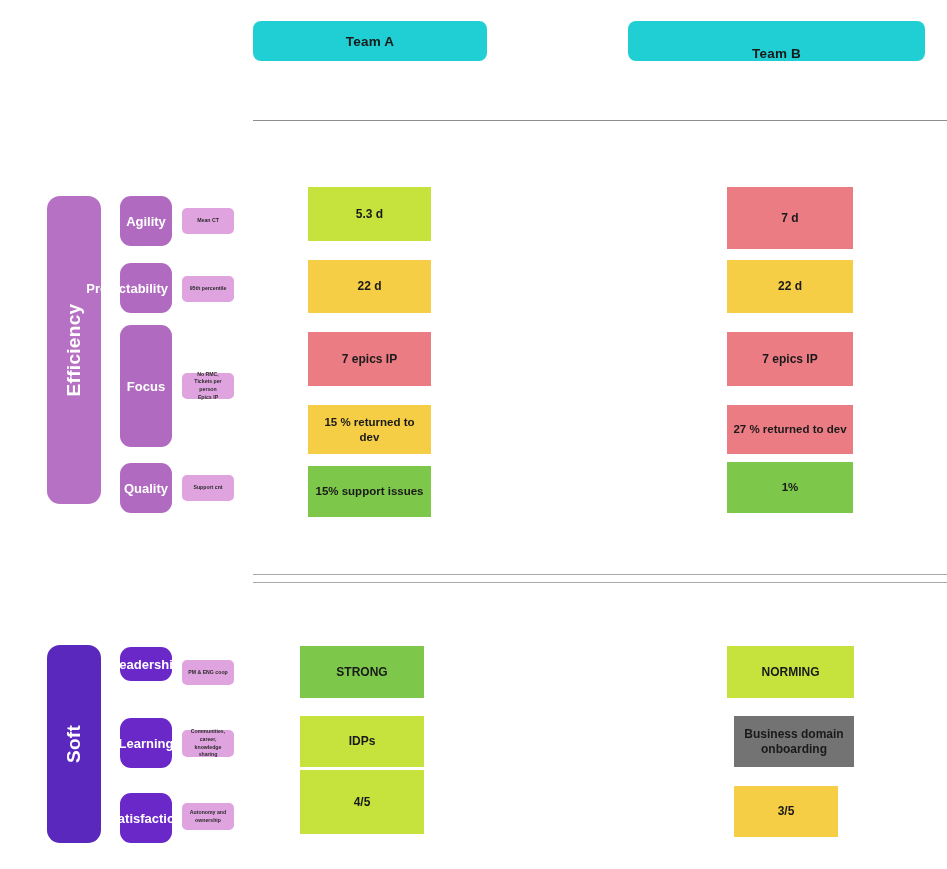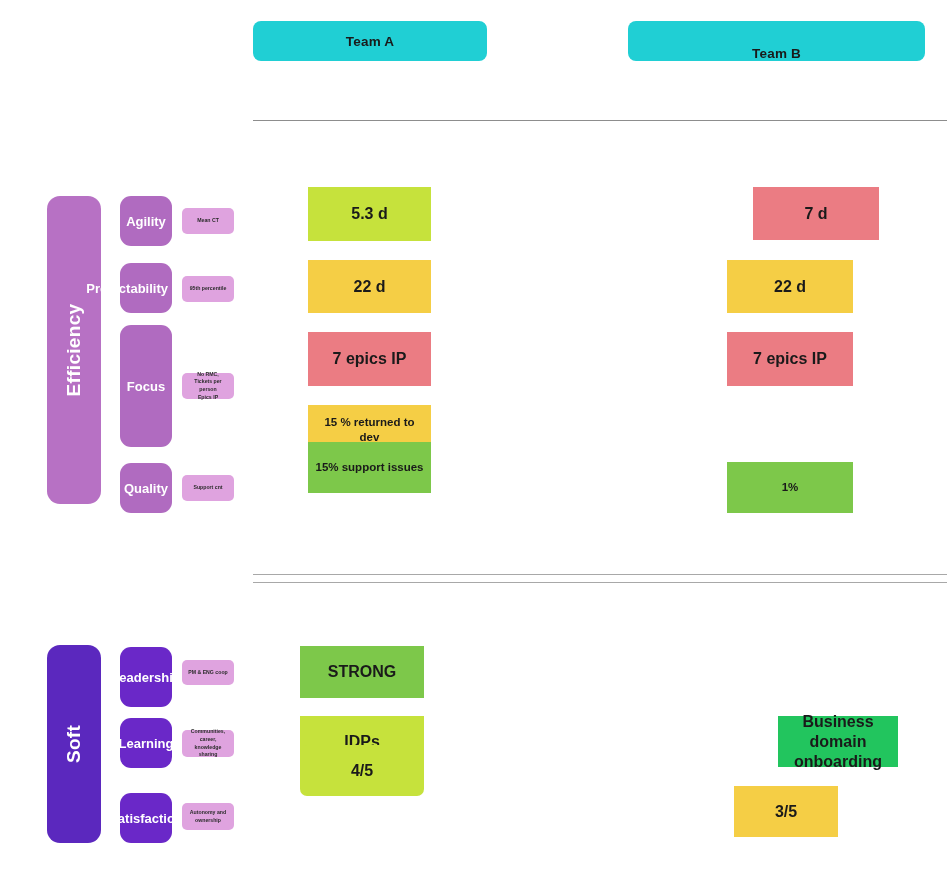--- a/index.html
+++ b/index.html
@@ -114,21 +114,21 @@
   }
 
   
   .value-cell {
     position: absolute;
     display: flex;
     align-items: center;
     justify-content: center;
     color: #1a1a1a;
     font-weight: bold;
-    font-size: 16px;
+    font-size: 12px;
     text-align: center;
     line-height: 1.25;
     padding: 0 6px;
     box-sizing: border-box;
   }
   .value-cell.small { font-size: 11.5px; }
 </style>
 </head>
 <body>
 
@@ -181,42 +181,45 @@
   </div>
   <div class="value-cell" style="left: 308px; top: 260px; width: 123px; height: 53px; background: rgb(245, 206, 69);">
     <span>22 d</span>
   </div>
   <div class="value-cell" style="left: 308px; top: 332px; width: 123px; height: 54px; background: rgb(235, 124, 131);">
     <span>7 epics IP</span>
   </div>
   <div class="value-cell small" style="left: 308px; top: 405px; width: 123px; height: 49px; background: rgb(245, 206, 69);">
     <span>15 % returned to dev</span>
   </div>
-  <div class="value-cell small" style="left: 308px; top: 442px; width: 123px; height: 51px; background: rgb(125, 200, 74);">
+  <div class="value-cell small" style="left: 308px; top: 466px; width: 123px; height: 51px; background: rgb(125, 200, 74);">
     <span>15% support issues</span>
   </div>
 
-  <div class="value-cell" style="left: 727px; top: 187px; width: 126px; height: 53px; background: rgb(235, 124, 131); margin-left: 26px;">
+  <div class="value-cell" style="left: 727px; top: 187px; width: 126px; height: 62px; background: rgb(235, 124, 131);">
     <span>7 d</span>
   </div>
   <div class="value-cell" style="left: 727px; top: 260px; width: 126px; height: 53px; background: rgb(245, 206, 69);">
     <span>22 d</span>
   </div>
   <div class="value-cell" style="left: 727px; top: 332px; width: 126px; height: 54px; background: rgb(235, 124, 131);">
     <span>7 epics IP</span>
   </div>
+  <div class="value-cell small" style="left: 727px; top: 405px; width: 126px; height: 49px; background: rgb(235, 124, 131);">
+    <span>27 % returned to dev</span>
+  </div>
   <div class="value-cell small" style="left: 727px; top: 462px; width: 126px; height: 51px; background: rgb(125, 200, 74);">
     <span>1%</span>
   </div>
 
   <div class="category-spine" id="spine-soft" style="background: rgb(91, 40, 190);">
     <span class="spine-label">Soft</span>
   </div>
 
-  <div class="dimension-box purple-dark" style="left: 120px; top: 647px; width: 52px; height: 60px; background: rgb(106, 40, 200);">
+  <div class="dimension-box purple-dark" style="left: 120px; top: 647px; width: 52px; height: 34px; background: rgb(106, 40, 200);">
     <span>Leadership</span>
   </div>
   <div class="dimension-box purple-dark" style="left: 120px; top: 718px; width: 52px; height: 50px; background: rgb(106, 40, 200);">
     <span>Learning</span>
   </div>
   <div class="dimension-box purple-dark" style="left: 120px; top: 793px; width: 52px; height: 50px; background: rgb(106, 40, 200);">
     <span>Satisfaction</span>
   </div>
 
   <div class="metric-chip" style="left: 182px; top: 660px; width: 52px; height: 25px; background: rgb(223, 163, 223);">
@@ -230,24 +233,27 @@
     <span style="white-space: pre-line;">Autonomy and
 ownership</span>
   </div>
 
   <div class="value-cell" style="left: 300px; top: 716px; width: 124px; height: 51px; background: rgb(198, 226, 60);">
     <span>IDPs</span>
   </div>
   <div class="value-cell" style="left: 300px; top: 646px; width: 124px; height: 52px; background: rgb(125, 200, 74);">
     <span>STRONG</span>
   </div>
-  <div class="value-cell" style="left: 300px; top: 745px; width: 124px; height: 51px; background: rgb(198, 226, 60); border-radius: 7px;">
+  <div class="value-cell" style="left: 300px; top: 770px; width: 124px; height: 64px; background: rgb(198, 226, 60);">
     <span>4/5</span>
   </div>
 
-  <div class="value-cell" style="left: 734px; top: 716px; width: 120px; height: 51px; background: #22c55e; margin-left: 44px;">
+  <div class="value-cell" style="left: 727px; top: 646px; width: 127px; height: 52px; background: rgb(198, 226, 60);">
+    <span>NORMING</span>
+  </div>
+  <div class="value-cell" style="left: 734px; top: 716px; width: 120px; height: 51px; background: #737373;">
     <span>Business domain onboarding</span>
   </div>
   <div class="value-cell" style="left: 734px; top: 786px; width: 104px; height: 51px; background: rgb(245, 206, 69);">
     <span>3/5</span>
   </div>
 
 </div>
 
 </body></html>

